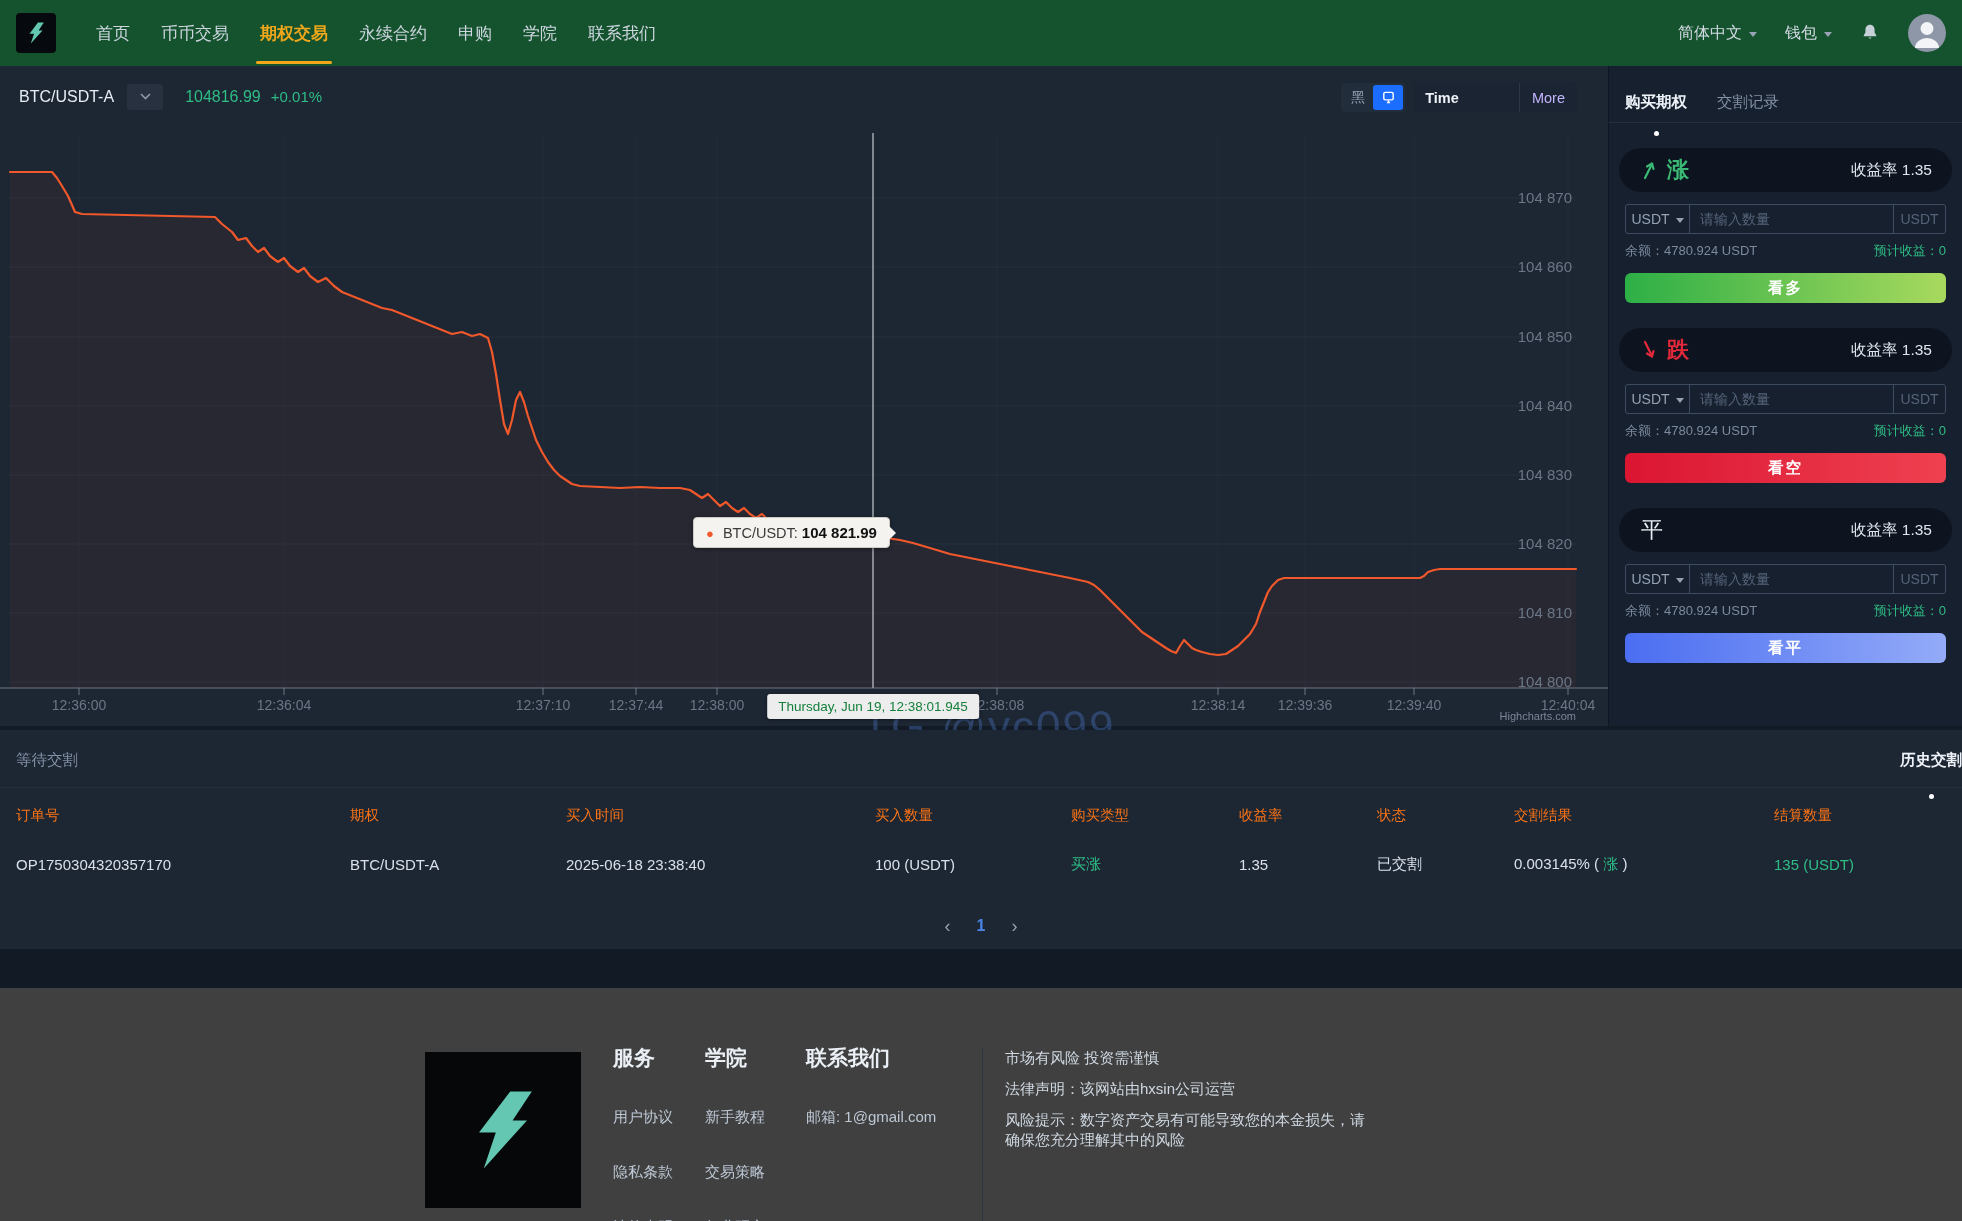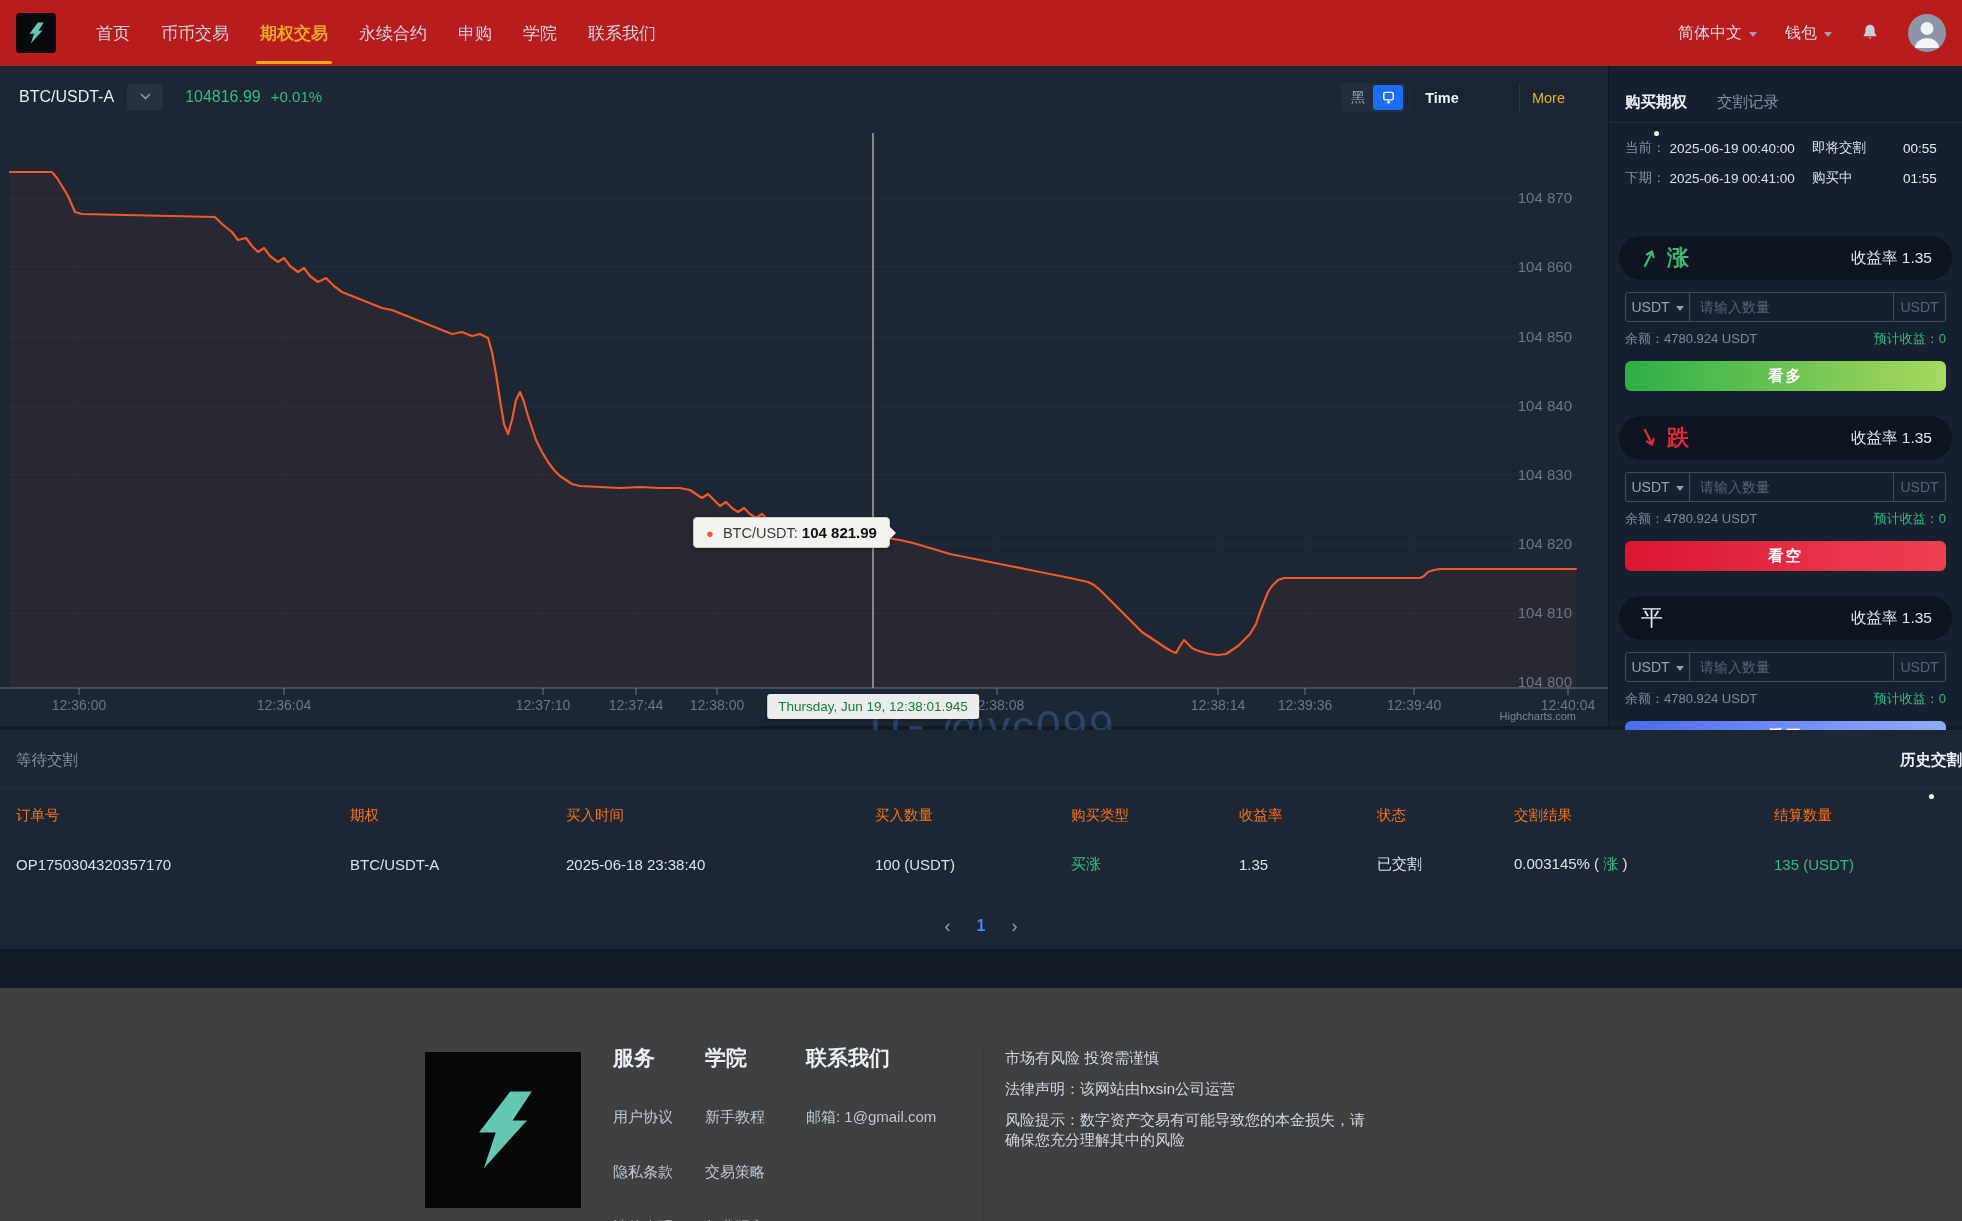--- a/index.html
+++ b/index.html
@@ -1,21 +1,21 @@
 <!DOCTYPE html>
 <html><head>
 <meta charset="utf-8">
 <style>
   * { margin:0; padding:0; box-sizing:border-box; }
   html,body { width:1962px; height:1221px; overflow:hidden; }
   body { background:#121a26; font-family:"Liberation Sans","DejaVu Sans",sans-serif; color:#d5dce5; }
   .page { position:relative; width:1962px; height:1221px; }
 
   
-  .topbar { height:66px; background:#b91c1c; display:flex; align-items:center; padding:0 16px; position:relative; }
+  .topbar { height:66px; background:#14532d; display:flex; align-items:center; padding:0 16px; position:relative; }
   .logo-box { width:40px; height:40px; background:#060a0e; border-radius:4px; display:flex; align-items:center; justify-content:center; }
   .nav { display:flex; align-items:center; margin-left:40px; gap:31px; height:66px; }
   .nav-item { font-size:17px; color:#cdd5df; height:66px; display:flex; align-items:center; cursor:pointer; position:relative; }
   .nav-item.active { color:#f0a71b; font-weight:bold;font-family:Liberation Mono, monospace; }
   .nav-item.active::after { content:""; position:absolute; left:-4px; right:-4px; bottom:2px; height:3px; background:#f0a71b; border-radius:2px; }
   .topbar-right { margin-left:auto; display:flex; align-items:center; gap:28px; }
   .tr-item { display:flex; align-items:center; gap:7px; font-size:16px; color:#d3dae4; cursor:pointer; }
   .caret { width:0; height:0; border-left:4px solid transparent; border-right:4px solid transparent; border-top:5px solid #98a3b3; margin-top:2px; }
   .avatar { width:38px; height:38px; border-radius:50%; background:#8d97a8; display:flex; align-items:center; justify-content:center; overflow:hidden; }
 
@@ -27,21 +27,21 @@
   .pair-drop { width:36px; height:26px; background:#27313f; border-radius:3px; margin-left:13px; display:flex; align-items:center; justify-content:center; cursor:pointer; }
   .price { margin-left:22px; font-size:16px; color:#2ebd85; }
   .change { margin-left:10px; font-size:15px; color:#2ebd85; }
   .toolbar-right { position:absolute; right:31px; top:17px; display:flex; align-items:center; gap:8px; }
   .theme-group { display:flex; background:#222d3c; border-radius:4px; padding:2px; height:29px; }
   .theme-cell { min-width:30px; padding:0 6px; display:flex; align-items:center; justify-content:center; font-size:14px; color:#95a1b2; cursor:pointer; border-radius:3px; }
   .theme-cell.blue { background:#1a6dff; }
   .tm-group { display:flex; background:#1a2432; border-radius:3px; height:29px;gap:48px; }
   .tm-cell { width:58px; display:flex; align-items:center; justify-content:center; font-size:14.5px; cursor:pointer; }
   .tm-cell.time { color:#eef2f7; font-weight:bold; }
-  .tm-cell.more { color:#eab308; border-left:1px solid #2c3848; }
+  .tm-cell.more { color:#c4b5fd; border-left:1px solid #2c3848; }
 
   .chart-plot { position:absolute; left:0; top:61px; width:1608px; height:599px; cursor:crosshair;padding-left:48px; }
   #chart-svg { position:absolute; left:0; top:0; width:1608px; height:599px; }
   #chart-svg text { font-family:"Liberation Sans","DejaVu Sans",sans-serif; }
   .watermark { position:absolute; left:862px; top:575px; font-size:44px; color:rgba(76,118,198,0.38); letter-spacing:2px; pointer-events:none; }
   .price-tooltip { position:absolute; left:693px; top:390px; background:#f4f3ef; border:1px solid #cfccc4; border-radius:4px; padding:6px 12px; font-size:14.5px; color:#3a3a3a; white-space:nowrap; box-shadow:0 1px 4px rgba(0,0,0,.35); }
   .price-tooltip .dot { color:#f1582b; margin-right:5px; font-size:13px; }
   .price-tooltip b { color:#111; font-size:15px; }
   .price-tooltip::after { content:""; position:absolute; right:-7px; top:50%; margin-top:-7px; border-top:7px solid transparent; border-bottom:7px solid transparent; border-left:7px solid #f4f3ef; }
   .time-tooltip { position:absolute; left:873px; top:567px; transform:translateX(-50%); background:#ecedec; border-radius:3px; padding:5px 11px; font-size:13.5px; color:#15803d; white-space:nowrap; box-shadow:0 1px 3px rgba(0,0,0,.4); }
@@ -250,34 +250,20 @@
         <div class="time-tooltip">Thursday, Jun 19, 12:38:01.945</div>
         <div class="credit">Highcharts.com</div>
       </div>
     </section>
 
     <aside class="panel">
       <div class="panel-tabs">
         <span class="p-tab active">购买期权</span>
         <span class="p-tab">交割记录</span>
       </div>
-      <div class="panel-info">
-        <div class="inf-row">
-          <span class="inf-lbl">当前：</span>
-          <span class="inf-dt">2025-06-19 00:40:00</span>
-          <span class="inf-status">即将交割</span>
-          <span class="inf-cd">00:55</span>
-        </div>
-        <div class="inf-row">
-          <span class="inf-lbl">下期：</span>
-          <span class="inf-dt">2025-06-19 00:41:00</span>
-          <span class="inf-status">购买中</span>
-          <span class="inf-cd">01:55</span>
-        </div>
-      </div>
 
       <div class="card">
         <div class="card-head up">
           <span class="dir">
             <svg width="18" height="20" viewBox="0 0 18 20">
               <path d="M4 18 L11 4" stroke="#3aba75" stroke-width="2.2" fill="none" stroke-linecap="round"></path>
               <path d="M6 6.5 L11 3.5 L12.5 9" stroke="#3aba75" stroke-width="2.2" fill="none" stroke-linecap="round" stroke-linejoin="round"></path>
             </svg>
             <b>涨</b>
           </span>

